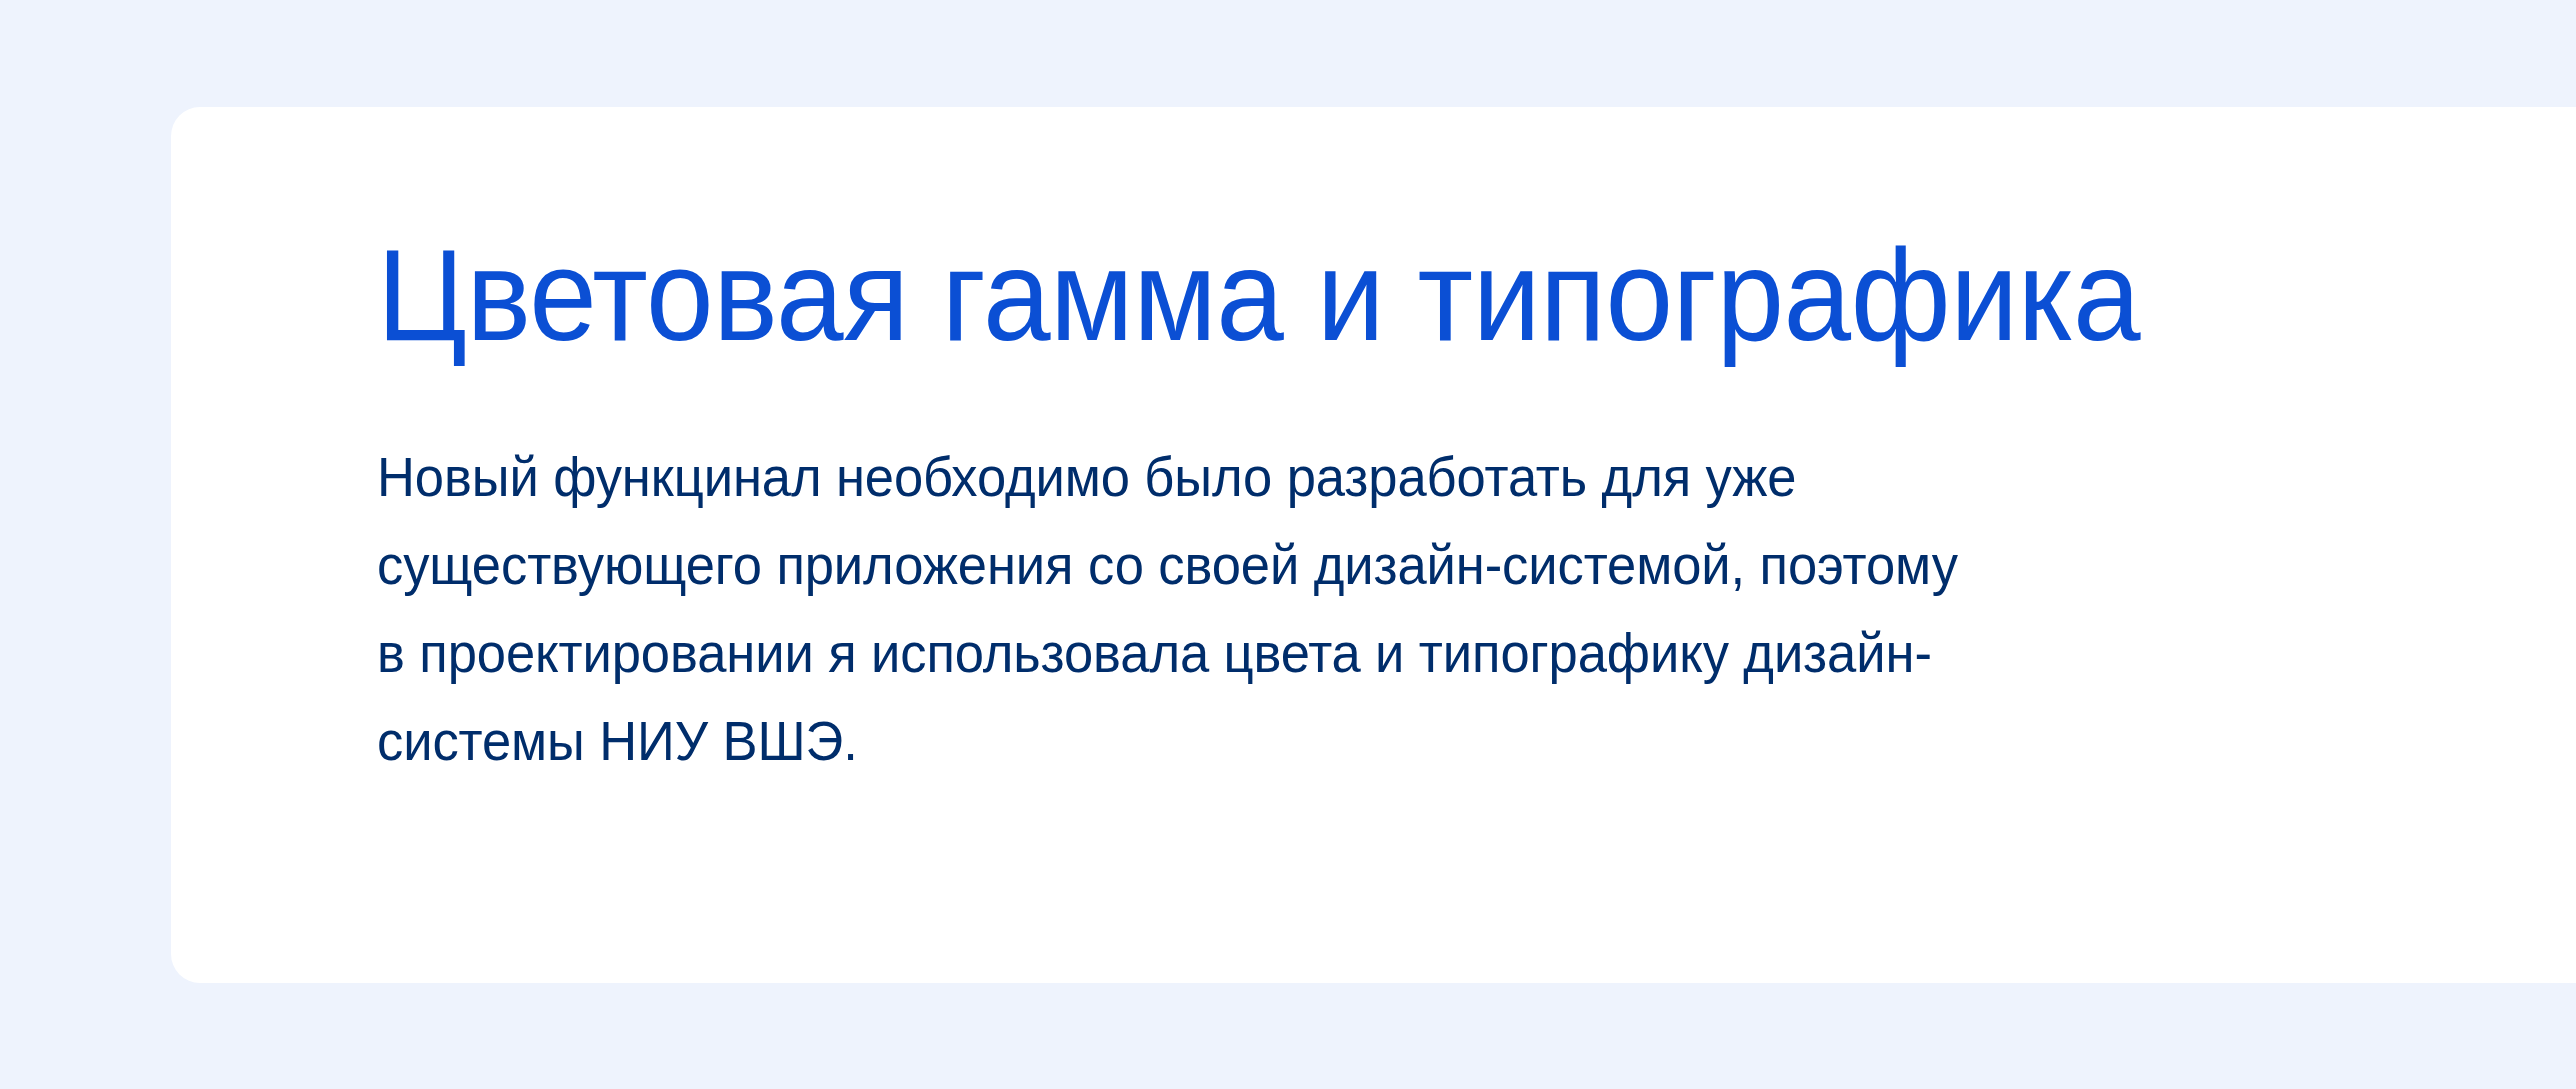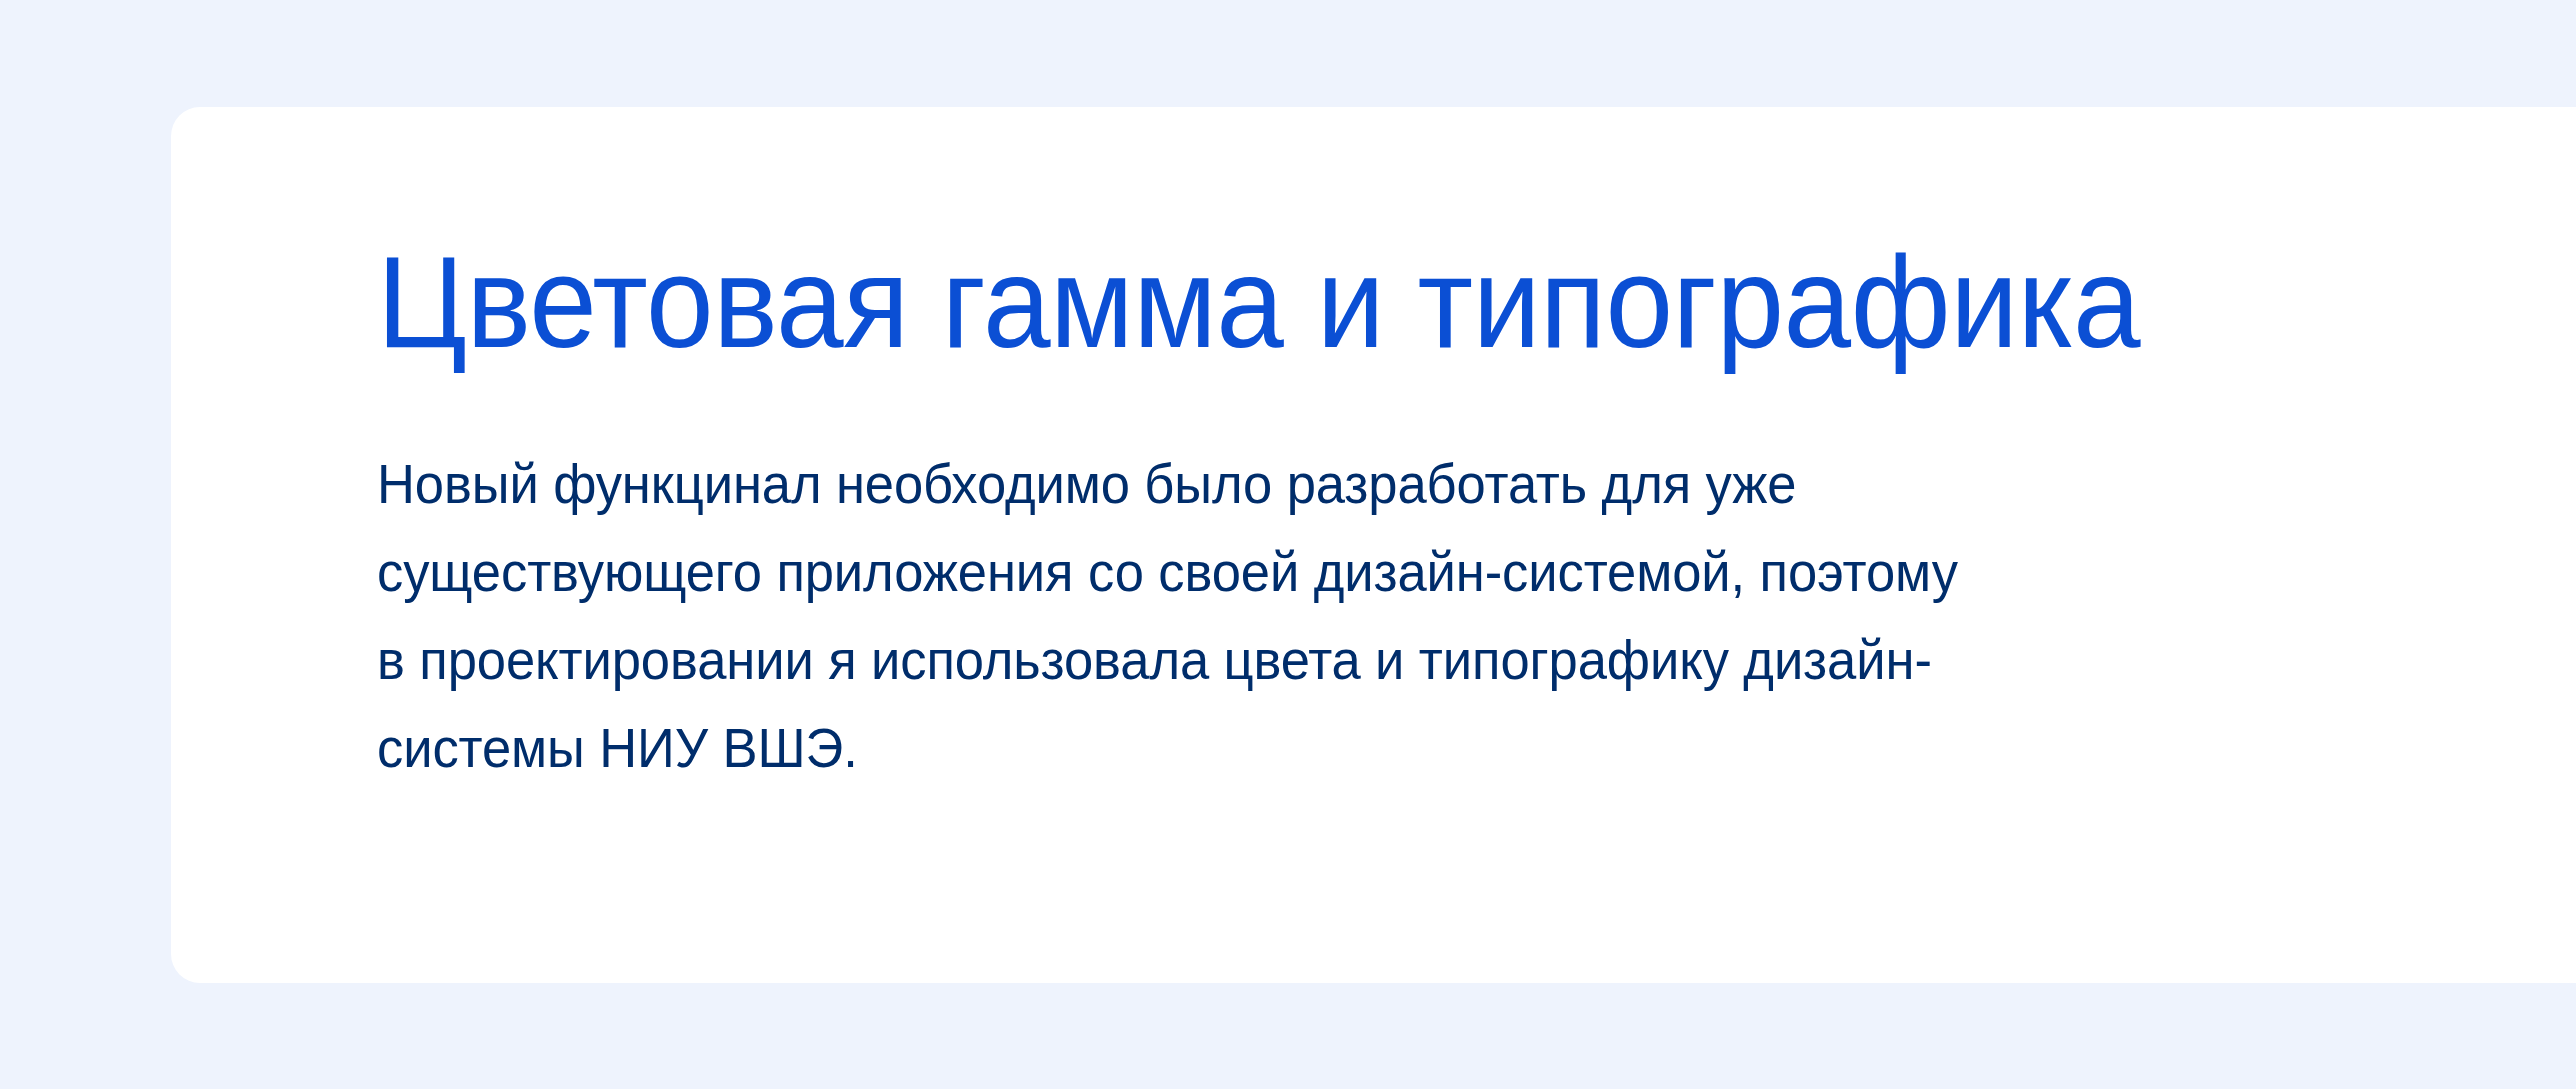--- a/index.html
+++ b/index.html
@@ -30,21 +30,21 @@
     height: 876px;
     background: #ffffff;
     border-radius: 29px;
     box-sizing: border-box;
   }
 
   
   #text-block {
     position: absolute;
     left: 206px;      
-    top: 128px;       
+    top: 121px;       
     width: 2164px;
   }
 
   #section-heading {
     margin: 0;
     font-family: "Liberation Sans", sans-serif;
     font-size: 130px;
     font-weight: 400;
     line-height: 1.04;
     letter-spacing: -0.5px;

